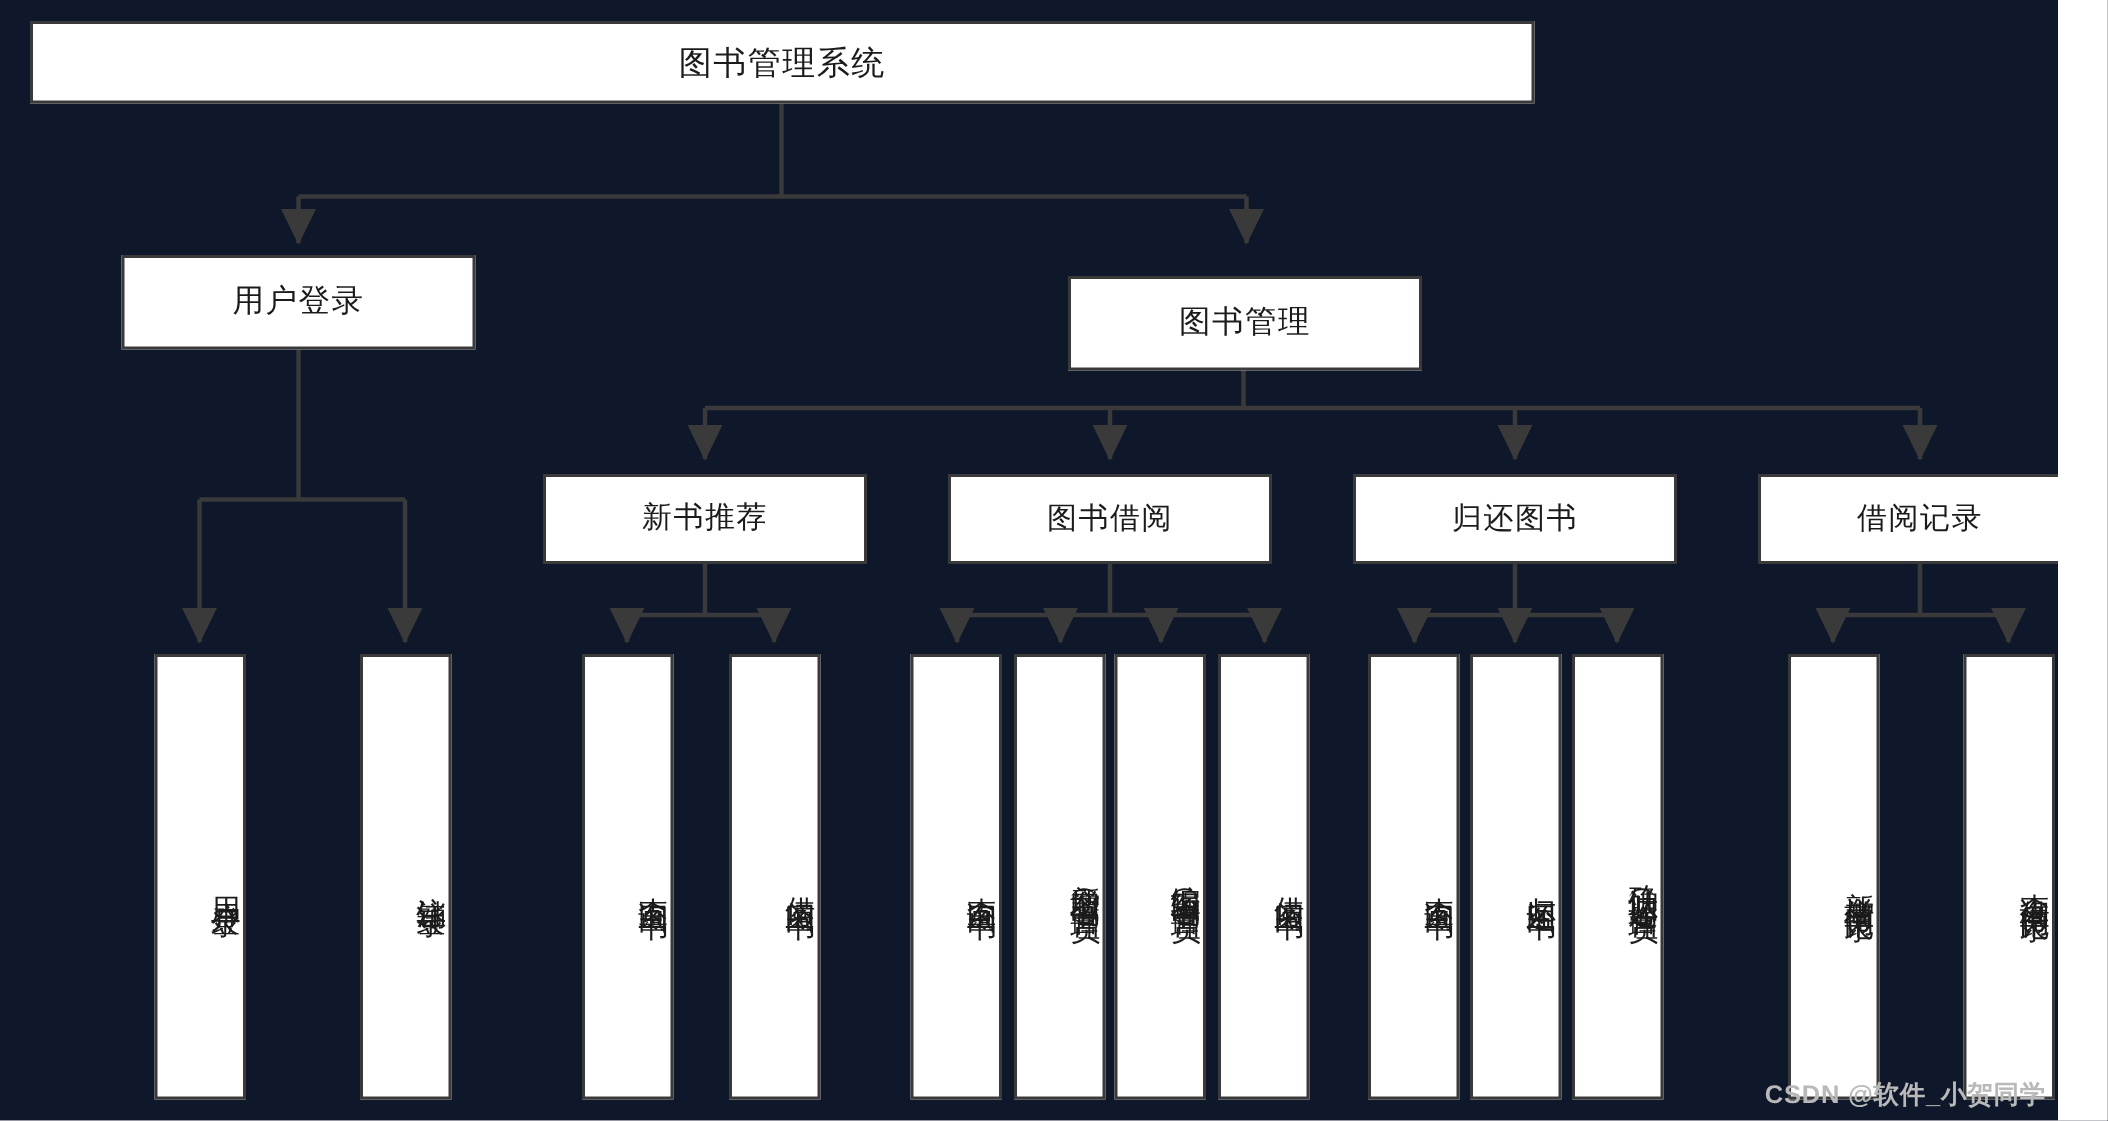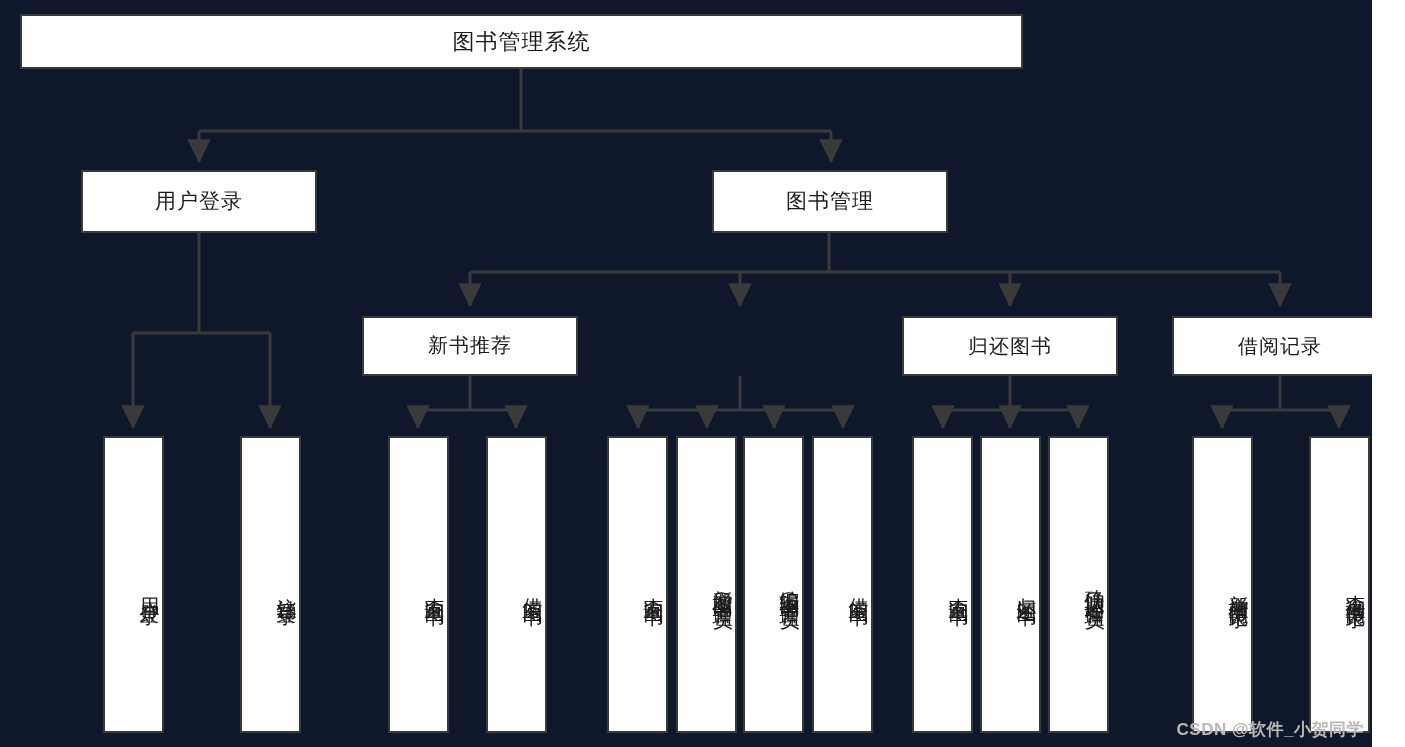--- a/index.html
+++ b/index.html
@@ -123,26 +123,29 @@
     </g>
   </svg>
 
   <div class="node root" style="left:20px; top:14px; width:1003px; height:55px;">
     <span class="label">图书管理系统</span>
   </div>
 
   <div class="node lvl2" style="left:81px; top:170px; width:236px; height:63px;">
     <span class="label">用户登录</span>
   </div>
-  <div class="node lvl2" style="left:712px; top:170px; width:236px; height:63px;">
+  <div class="node lvl2" style="left:712px; top:184px; width:236px; height:63px;">
     <span class="label">图书管理</span>
   </div>
 
   <div class="node lvl3" style="left:362px; top:316px; width:216px; height:60px;font-family:Liberation Mono, monospace;">
     <span class="label">新书推荐</span>
+  </div>
+  <div class="node lvl3" style="left:632px; top:316px; width:216px; height:60px;">
+    <span class="label">图书借阅</span>
   </div>
   <div class="node lvl3" style="left:902px; top:316px; width:216px; height:60px;">
     <span class="label">归还图书</span>
   </div>
   <div class="node lvl3" style="left:1172px; top:316px; width:216px; height:60px;">
     <span class="label">借阅记录</span>
   </div>
 
   <div class="node leaf" style="left:103px; top:436px; width:61px; height:297px;">
     <span class="label">用户登录</span>

